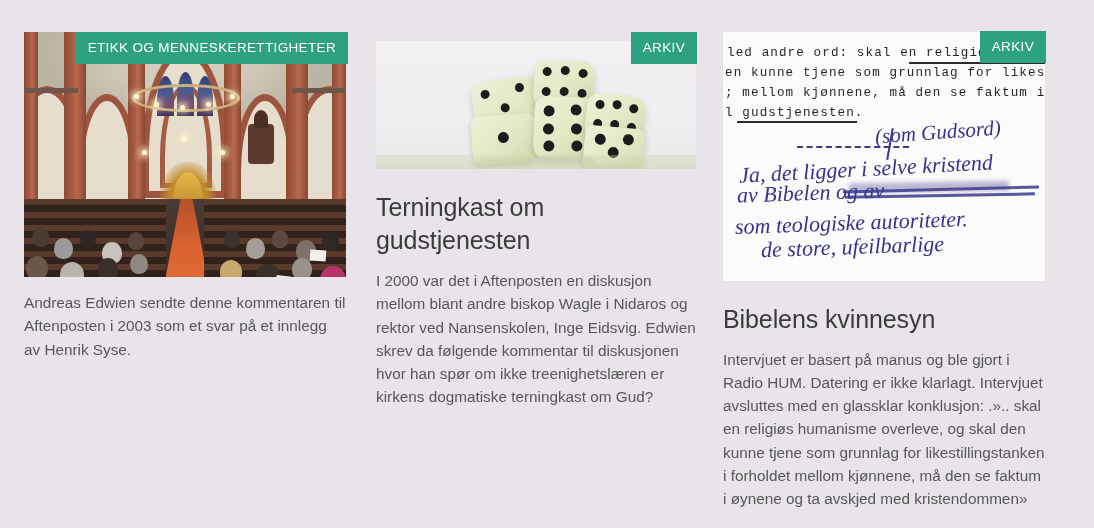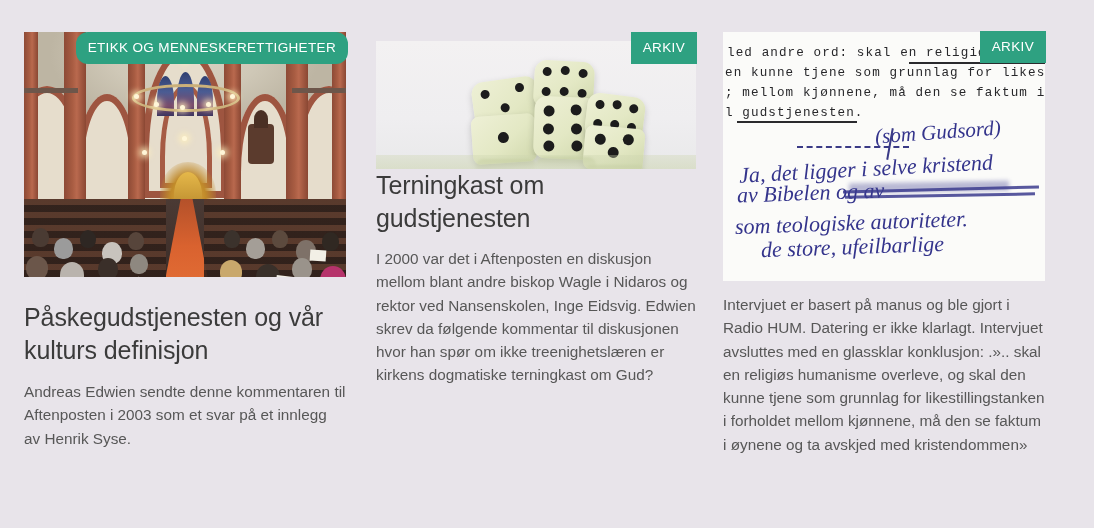--- a/index.html
+++ b/index.html
@@ -46,34 +46,34 @@
     right: 0;
     background: #2ea181;
     color: #ffffff;
     font-size: 13.5px;
     letter-spacing: 0.35px;
     line-height: 1;
     padding: 9px 12px 9px 12px;
     white-space: nowrap;
     z-index: 4;
   }
-  #card-1 .badge { right: -2px; border-radius: 12px; }
+  #card-1 .badge { right: -2px; }
   #card-2 .badge { top: -9px; right: -1px; }
   #card-3 .badge { top: -1px; right: -1px; }
 
   
   .card-title {
     color: #3b3b3b;
     font-size: 25px;
     font-weight: 400;
     line-height: 1.30;
     letter-spacing: -0.1px;
   }
   #card-1 .card-title { margin-top: 24px; }
-  #card-2 .card-title { }
+  #card-2 .card-title { margin-top: 22px; }
   #card-3 .card-title { margin-top: 22px; }
 
   .card-excerpt {
     color: #575757;
     font-size: 15.3px;
     line-height: 1.52;
     margin-top: 14px;
   }
   #card-2 .card-excerpt { margin-top: 13px; }
   #card-3 .card-excerpt { margin-top: 12px; }
@@ -268,21 +268,20 @@
           <div class="head" style="left:268px; top:226px; width:20px; height:22px; background:#9a938b;"></div>
           <div class="head" style="left:296px; top:234px; width:26px; height:28px; background:#b6336b;"></div>
 
           <div style="position:absolute; left:98px;  top:246px; width:18px; height:12px; background:#f2efe6; transform:rotate(-8deg);"></div>
           <div style="position:absolute; left:252px; top:244px; width:18px; height:12px; background:#f2efe6; transform:rotate(7deg);"></div>
           <div style="position:absolute; left:286px; top:218px; width:16px; height:11px; background:#f2efe6; transform:rotate(4deg);"></div>
         </div>
       </div>
       <div class="badge">ETIKK OG MENNESKERETTIGHETER</div>
     </div>
-    <h2 class="card-title">Påskegudstjenesten og vår kulturs definisjon</h2>
     <p class="card-excerpt">Andreas Edwien sendte denne kommentaren til Aftenposten i 2003 som et svar på et innlegg av Henrik Syse.</p>
   </div>
 
   <div class="card" id="card-2">
     <div class="thumb-wrap">
       <div class="thumb">
         <div class="dice-scene">
 
           <div class="die" style="left:98px; top:38px; width:66px; height:62px; transform:rotate(-8deg);">
             <span class="pip sm" style="left:9px;  top:8px;"></span>
@@ -360,16 +359,17 @@
           <div class="strike" style="left:120px; top:156px; width:196px; height:3px; transform:rotate(-1.5deg);"></div>
           <div class="strike" style="left:122px; top:162px; width:190px; height:3px; transform:rotate(-1deg);"></div>
           <div class="strike" style="left:126px; top:150px; width:160px; height:10px; opacity:.35; transform:rotate(-1deg); filter:blur(2px);"></div>
 
           <div class="hand" style="left:12px; top:178px; font-size:22px; transform:rotate(-2deg);">som teologiske autoriteter.</div>
           <div class="hand" style="left:38px; top:202px; font-size:22px; transform:rotate(-2deg);">de store, ufeilbarlige</div>
         </div>
       </div>
       <div class="badge">ARKIV</div>
     </div>
+    <h2 class="card-title">Bibelens kvinnesyn</h2>
     <p class="card-excerpt">Intervjuet er basert på manus og ble gjort i Radio HUM. Datering er ikke klarlagt. Intervjuet avsluttes med en glassklar konklusjon: .».. skal en religiøs humanisme overleve, og skal den kunne tjene som grunnlag for likestillingstanken i forholdet mellom kjønnene, må den se faktum i øynene og ta avskjed med kristendommen»</p>
   </div>
 
 </div>
 
 </body></html>

